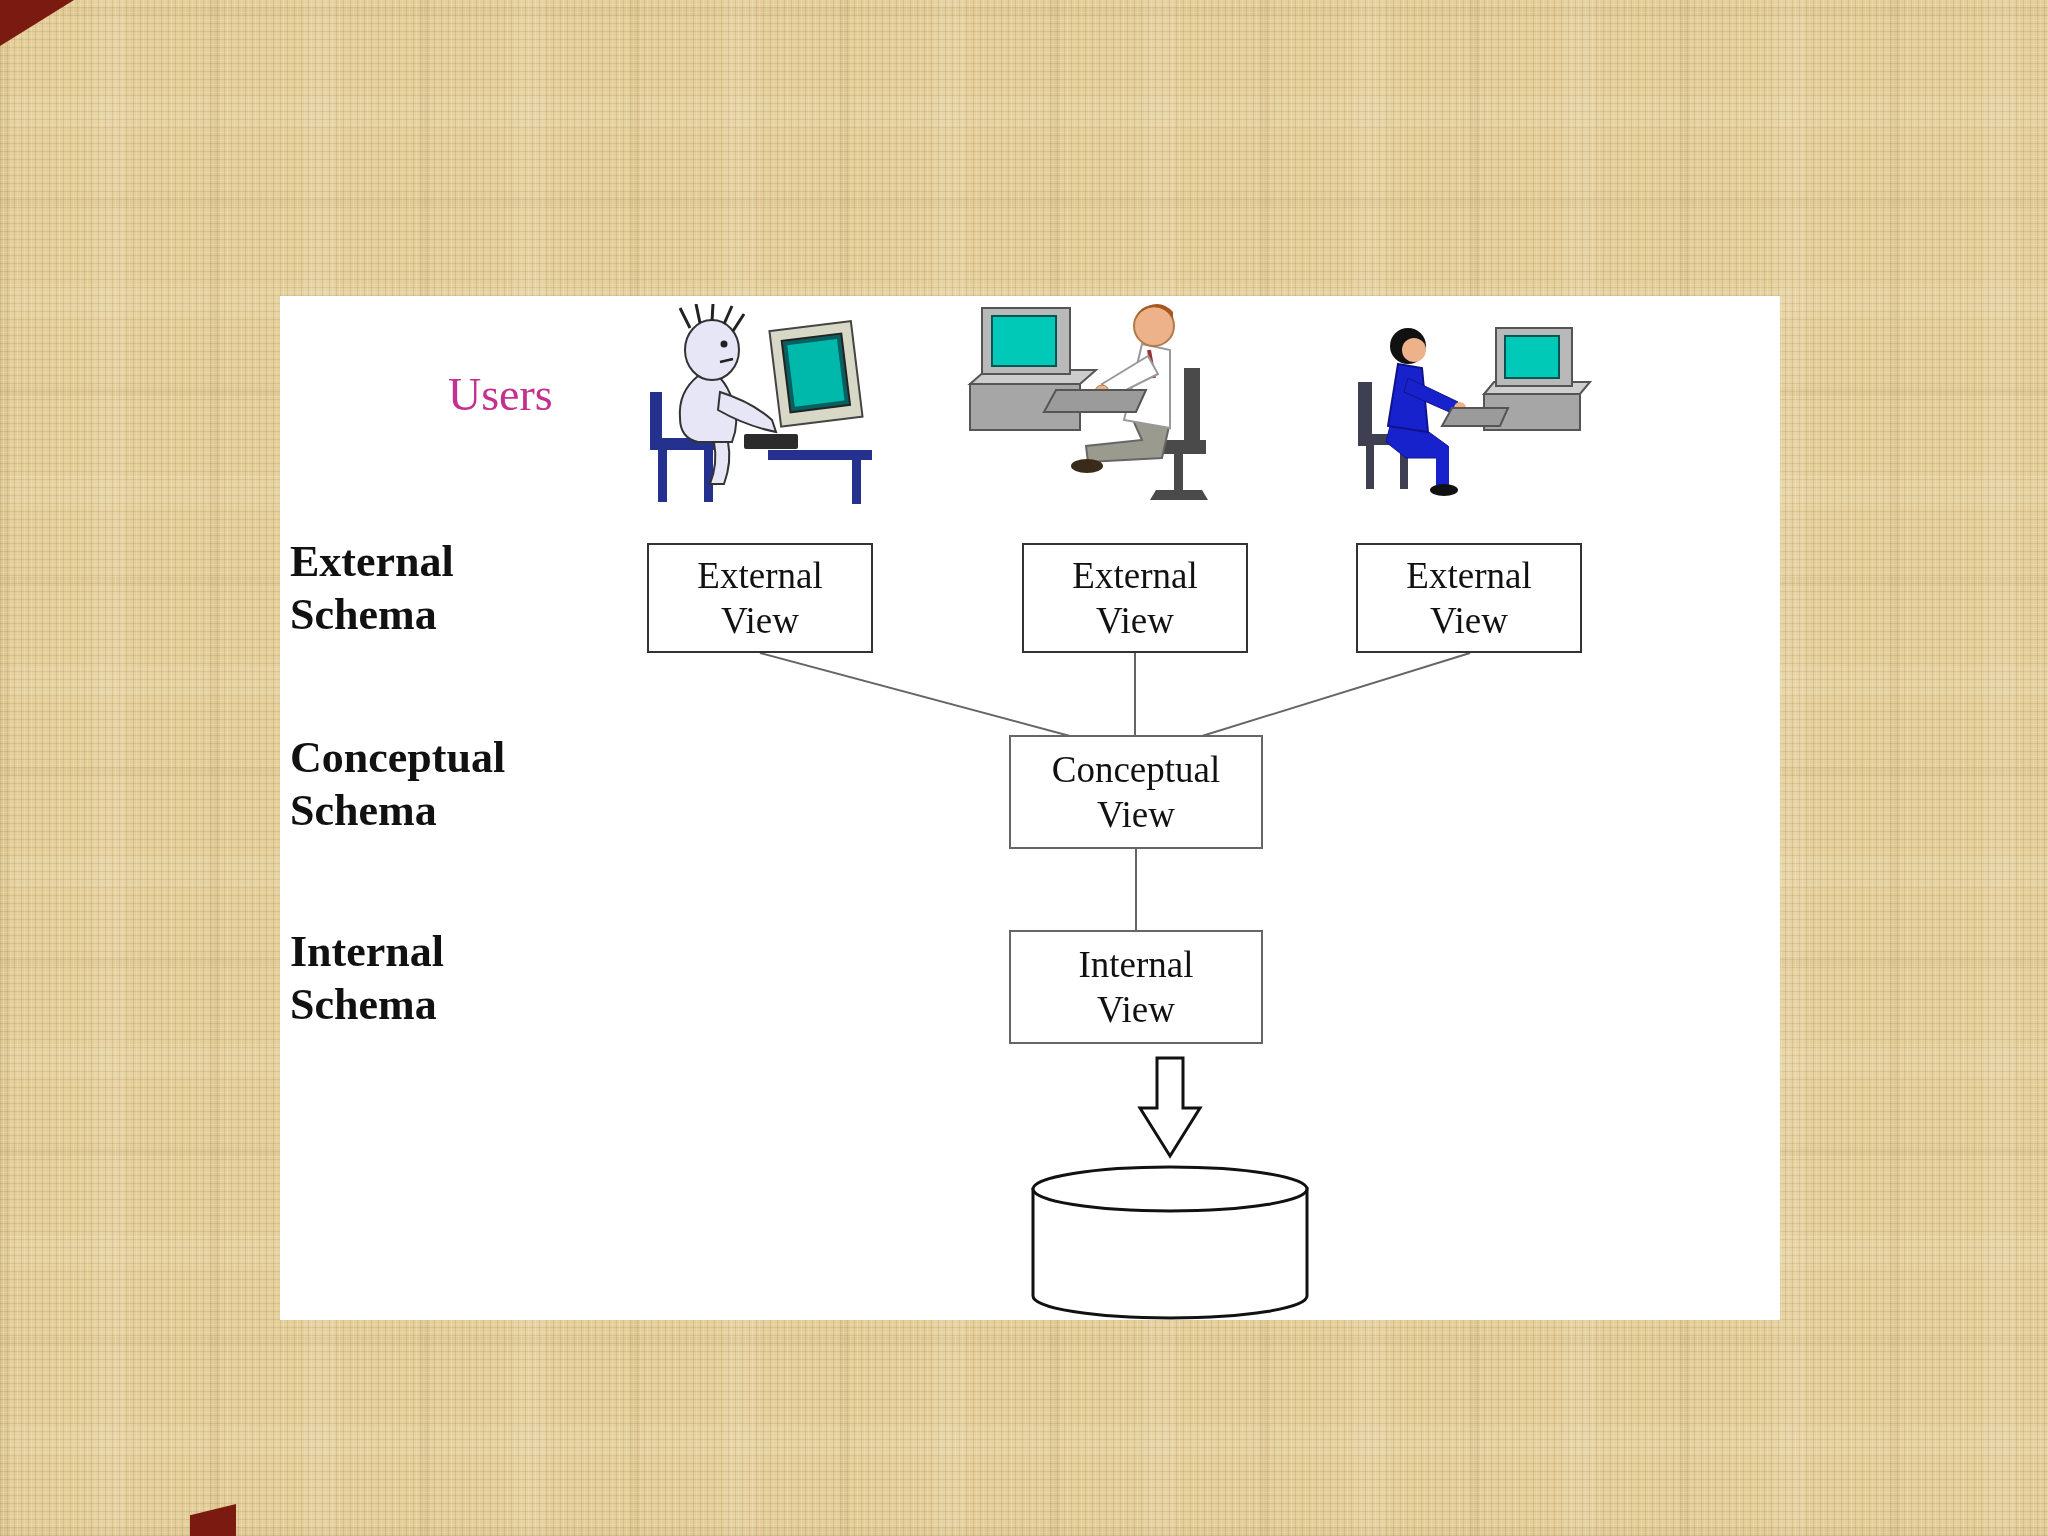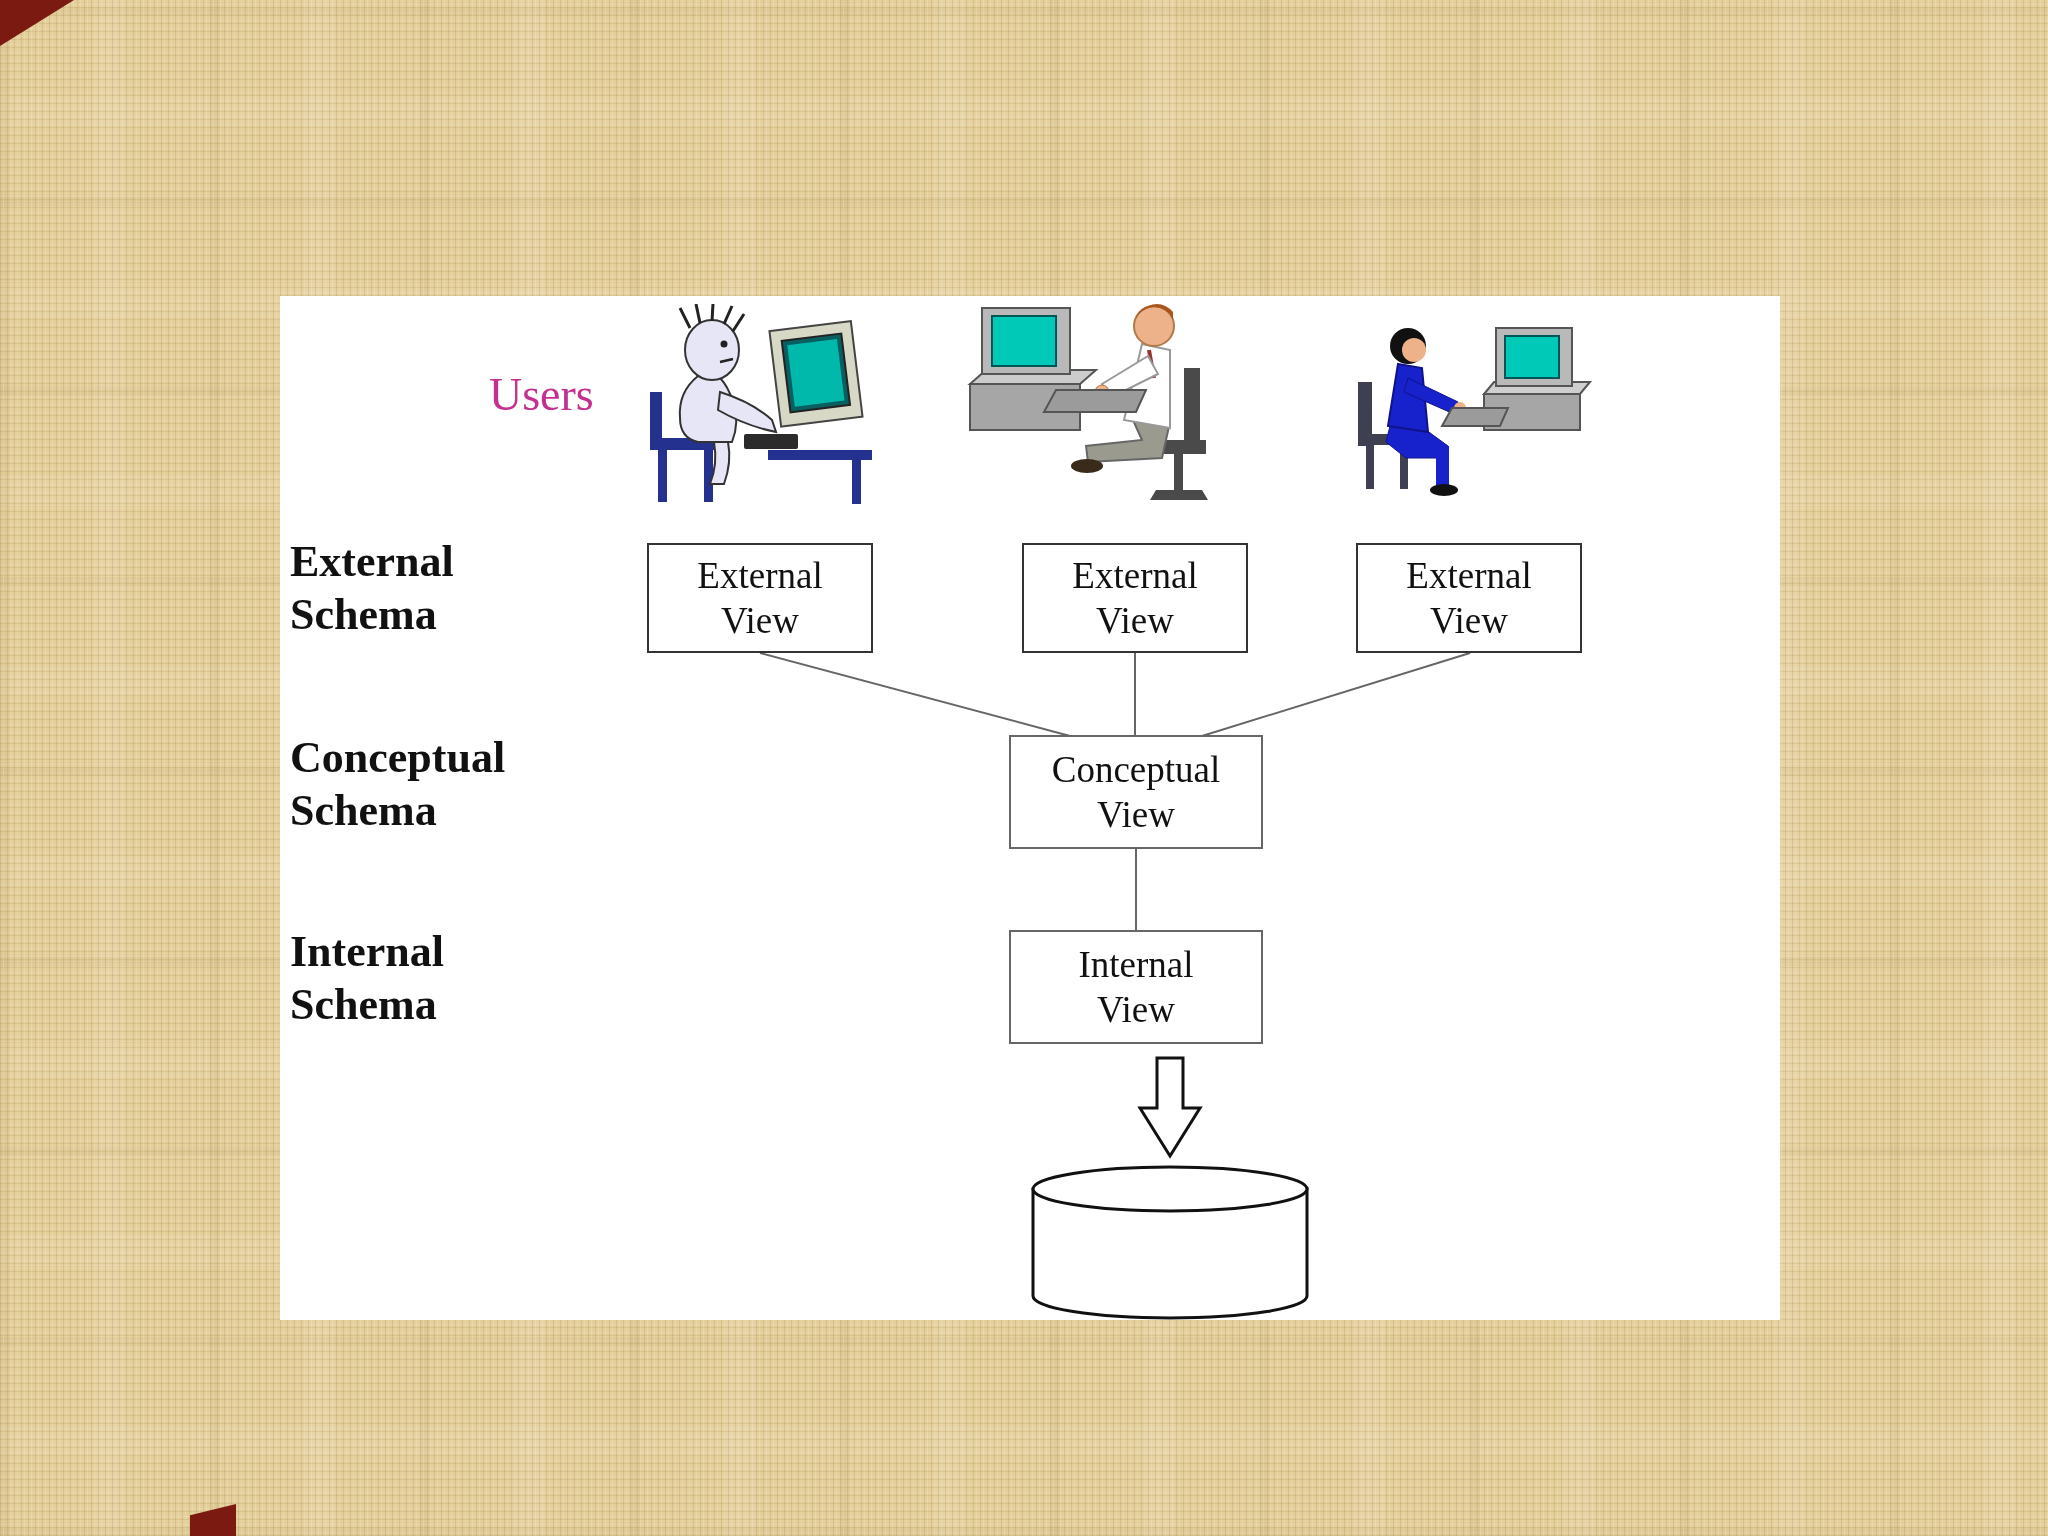--- a/index.html
+++ b/index.html
@@ -32,21 +32,20 @@
     left: 280px; top: 296px;
     width: 1500px; height: 1024px;
     background: var(--c-panel, #ffffff);
   }
 
   .users-label {
     position: absolute;
     left: 168px; top: 72px;
     font-size: 46px;
     color: var(--c-users-label, #c4308f);
-    margin-left: 41px;
   }
 
   .clipart { position: absolute; }
   .clip1 { left: 340px; top: 8px;  width: 260px; height: 208px; }
   .clip2 { left: 676px; top: 2px;  width: 272px; height: 208px; }
   .clip3 { left: 1068px; top: 24px; width: 248px; height: 182px; }
   .clipart svg { width: 100%; height: 100%; display: block; }
 
   .viewbox {
     position: absolute;

